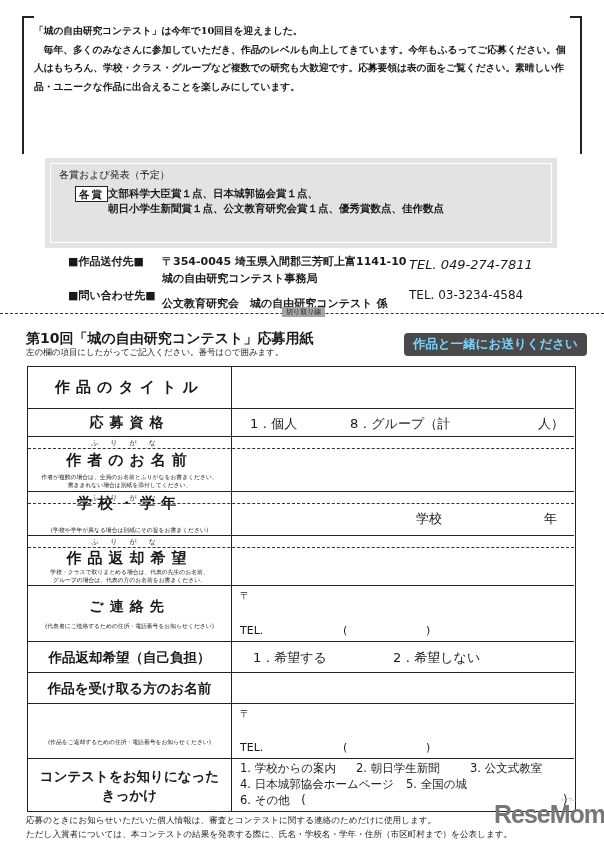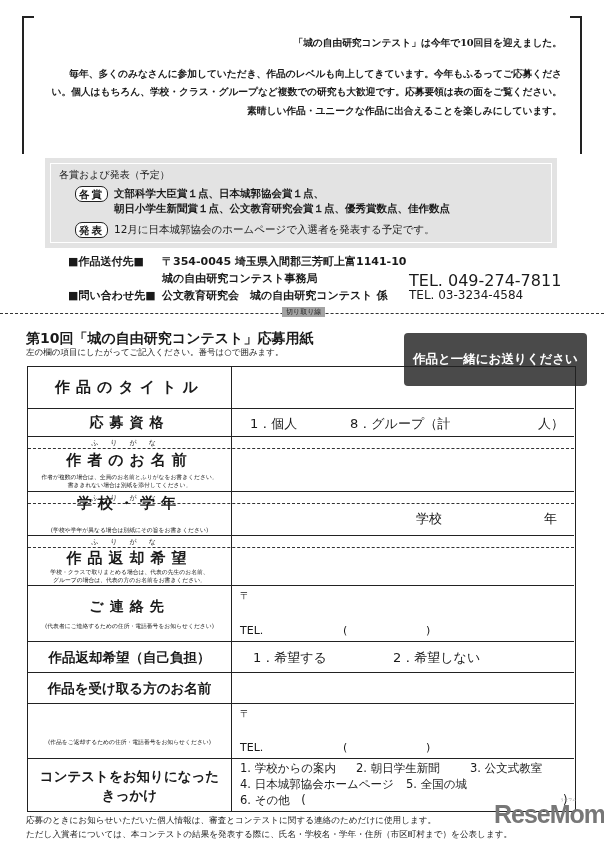--- a/index.html
+++ b/index.html
@@ -4,38 +4,38 @@
 <style>
   html,body{margin:0;padding:0;background:#fff;}
   body{width:604px;height:843px;position:relative;overflow:hidden;font-family:"DejaVu Sans","Liberation Sans",sans-serif;color:#1a1a1a;}
   .serif{font-family:"DejaVu Serif","Liberation Serif",serif;}
   .abs{position:absolute;}
   
   .intro{left:22px;top:16px;width:560px;height:136px;}
   .bracket-l{position:absolute;left:0;top:0;width:10px;height:136px;border-left:2px solid #222;border-top:2px solid #222;}
   .bracket-r{position:absolute;right:0;top:0;width:10px;height:136px;border-right:2px solid #222;border-top:2px solid #222;}
   .intro-text{position:absolute;left:12px;top:6px;width:540px;font-size:9.8px;line-height:18.6px;font-weight:bold;letter-spacing:-0.1px;}
-  .intro-text p{margin:12px;text-align:right;}
+  .intro-text p{margin:0;}
   .indent{text-indent:1em;}
   
   .awards{left:45px;top:158px;width:512px;height:90px;background:#e3e3e3;}
   .awards-inner{position:absolute;left:5px;top:5px;right:5px;bottom:5px;border:1px solid #fff;}
   .awards-title{position:absolute;left:14px;top:10px;font-size:10px;}
   .tag{display:inline-block;border:1.5px solid #222;background:#fff;font-weight:bold;font-size:10.5px;padding:0 3px;line-height:14px;letter-spacing:2px;}
   .award-row{position:absolute;left:30px;font-size:10.5px;font-weight:bold;line-height:15px;}
-  .award-row .tag{margin-right:6px;vertical-align:top;border-radius:7px;}
+  .award-row .tag{vertical-align:top;}
   
   .sendinfo{font-size:11px;font-weight:bold;line-height:17px;}
   
   .cutline{left:0;top:313px;width:604px;border-top:1.5px dashed #333;}
   .cutlabel{left:282px;top:307px;background:#a3a3a3;padding:0 4px;font-size:7px;}
   
   .form-title{left:26px;top:330px;font-size:14px;font-weight:bold;}
   .form-sub{left:26px;top:347px;font-size:8.5px;}
-  .send-badge{left:404px;top:333px;background:#4a4a4a;color:#ffffff;font-size:12.5px;font-weight:bold;padding:18px 9px;border-radius:4px;}
+  .send-badge{left:404px;top:333px;background:#4a4a4a;color:#7dd3fc;font-size:12.5px;font-weight:bold;padding:3px 9px;border-radius:4px;}
   
   .tbl{left:27px;top:366px;width:549px;height:446px;border:1.5px solid #222;box-sizing:border-box;}
   .row{position:absolute;left:0;width:546px;border-bottom:1.2px solid #222;box-sizing:border-box;}
   .row.last{border-bottom:none;}
   .vline{position:absolute;left:203px;top:0;bottom:0;border-left:1.2px solid #222;}
   .lbl{position:absolute;left:0;width:203px;text-align:center;font-weight:bold;}
   .big{font-size:15px;letter-spacing:6px;}
   .mid{font-size:13.5px;}
   .note{font-size:5.8px;font-weight:normal;line-height:8px;letter-spacing:0;}
   .furi{font-size:7px;letter-spacing:12px;font-weight:normal;}
@@ -61,31 +61,28 @@
 
 <div class="abs awards">
   <div class="awards-inner"></div>
   <div class="awards-title">各賞および発表（予定）</div>
   <div class="award-row" style="top:28px;">
     <span class="tag">各賞</span><span style="display:inline-block;">
       <span>文部科学大臣賞１点、日本城郭協会賞１点、</span><br>
       <span>朝日小学生新聞賞１点、公文教育研究会賞１点、優秀賞数点、佳作数点</span>
     </span>
   </div>
-  <div class="award-row" style="top:64px;font-weight:normal;">
-    <span class="tag">発表</span><span>12月に日本城郭協会のホームページで入選者を発表する予定です。</span>
-  </div>
 </div>
 
 <div class="abs sendinfo" style="left:68px;top:253px;">■作品送付先■</div>
 <div class="abs sendinfo" style="left:162px;top:253px;">〒354-0045 埼玉県入間郡三芳町上富1141-10</div>
 <div class="abs sendinfo" style="left:162px;top:270px;">城の自由研究コンテスト事務局</div>
-<div class="abs sendinfo" style="left:409px;top:272px;font-weight:normal;font-size:16px;">TEL. 049-274-7811</div>
+<div class="abs sendinfo" style="left:409px;top:256px;font-weight:normal;font-size:13px;font-style:italic;">TEL. 049-274-7811</div>
 <div class="abs sendinfo" style="left:68px;top:287px;">■問い合わせ先■</div>
-<div class="abs sendinfo" style="left:162px;top:287px;">公文教育研究会　城の自由研究コンテスト 係</div>
+<div class="abs sendinfo" style="left:162px;top:295px;">公文教育研究会　城の自由研究コンテスト 係</div>
 <div class="abs sendinfo" style="left:409px;top:287px;font-weight:normal;font-size:12px;">TEL. 03-3234-4584</div>
 
 <div class="abs cutline"></div>
 <div class="abs cutlabel">切り取り線</div>
 
 <div class="abs form-title">第10回「城の自由研究コンテスト」応募用紙</div>
 <div class="abs form-sub">左の欄の項目にしたがってご記入ください。番号は○で囲みます。</div>
 <div class="abs send-badge">作品と一緒にお送りください</div>
 
 <div class="abs tbl">

